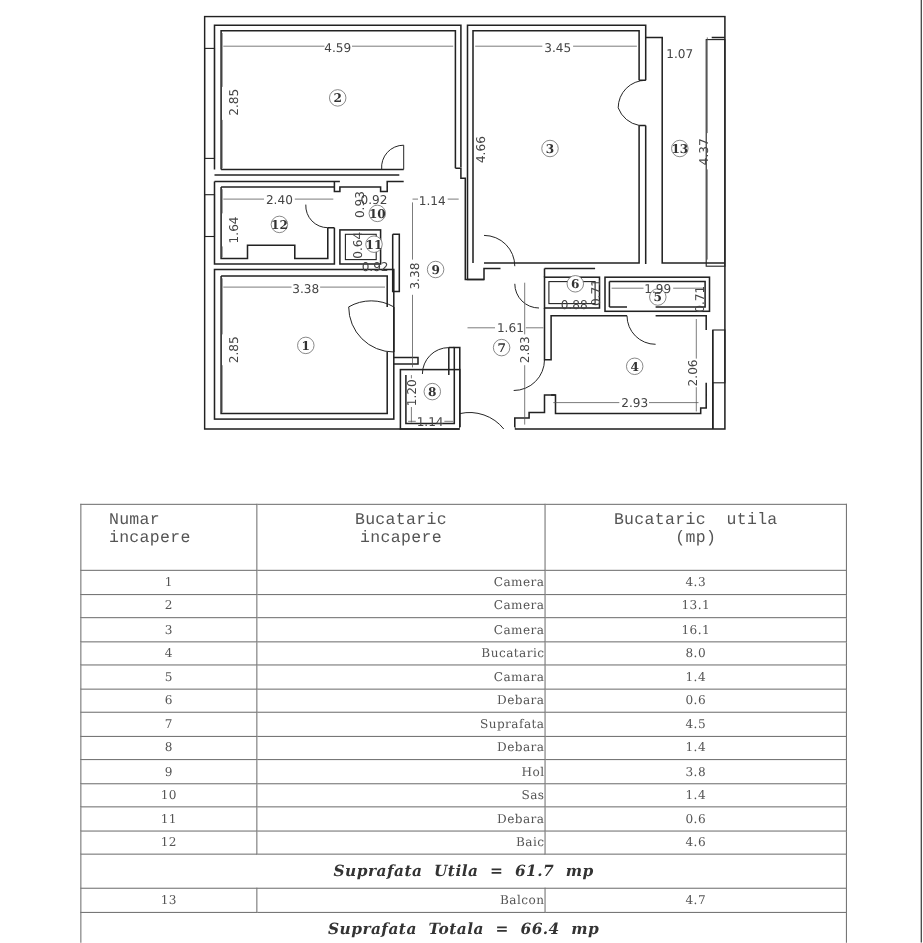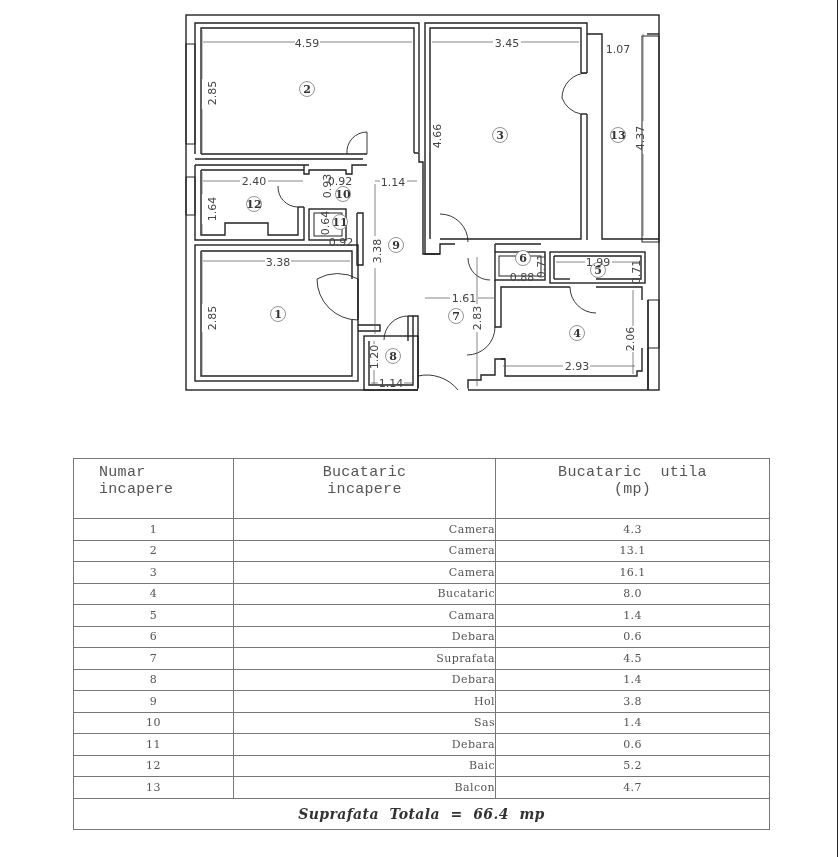--- a/index.html
+++ b/index.html
@@ -321,21 +321,24 @@
         <td class="area">1.4</td>
       </tr>
       <tr>
         <td class="num">11</td>
         <td class="name">Debara</td>
         <td class="area">0.6</td>
       </tr>
       <tr>
         <td class="num">12</td>
         <td class="name">Baic</td>
-        <td class="area">5.2</td>
+        <td class="area">4.6</td>
+      </tr>
+      <tr>
+        <td class="total" colspan="3" style="white-space:pre">Suprafata  Utila  =  61.7  mp</td>
       </tr>
       <tr>
         <td class="num">13</td>
         <td class="name">Balcon</td>
         <td class="area">4.7</td>
       </tr>
       <tr>
         <td class="total" colspan="3" style="white-space:pre">Suprafata  Totala  =  66.4  mp</td>
       </tr>
     </tbody>

